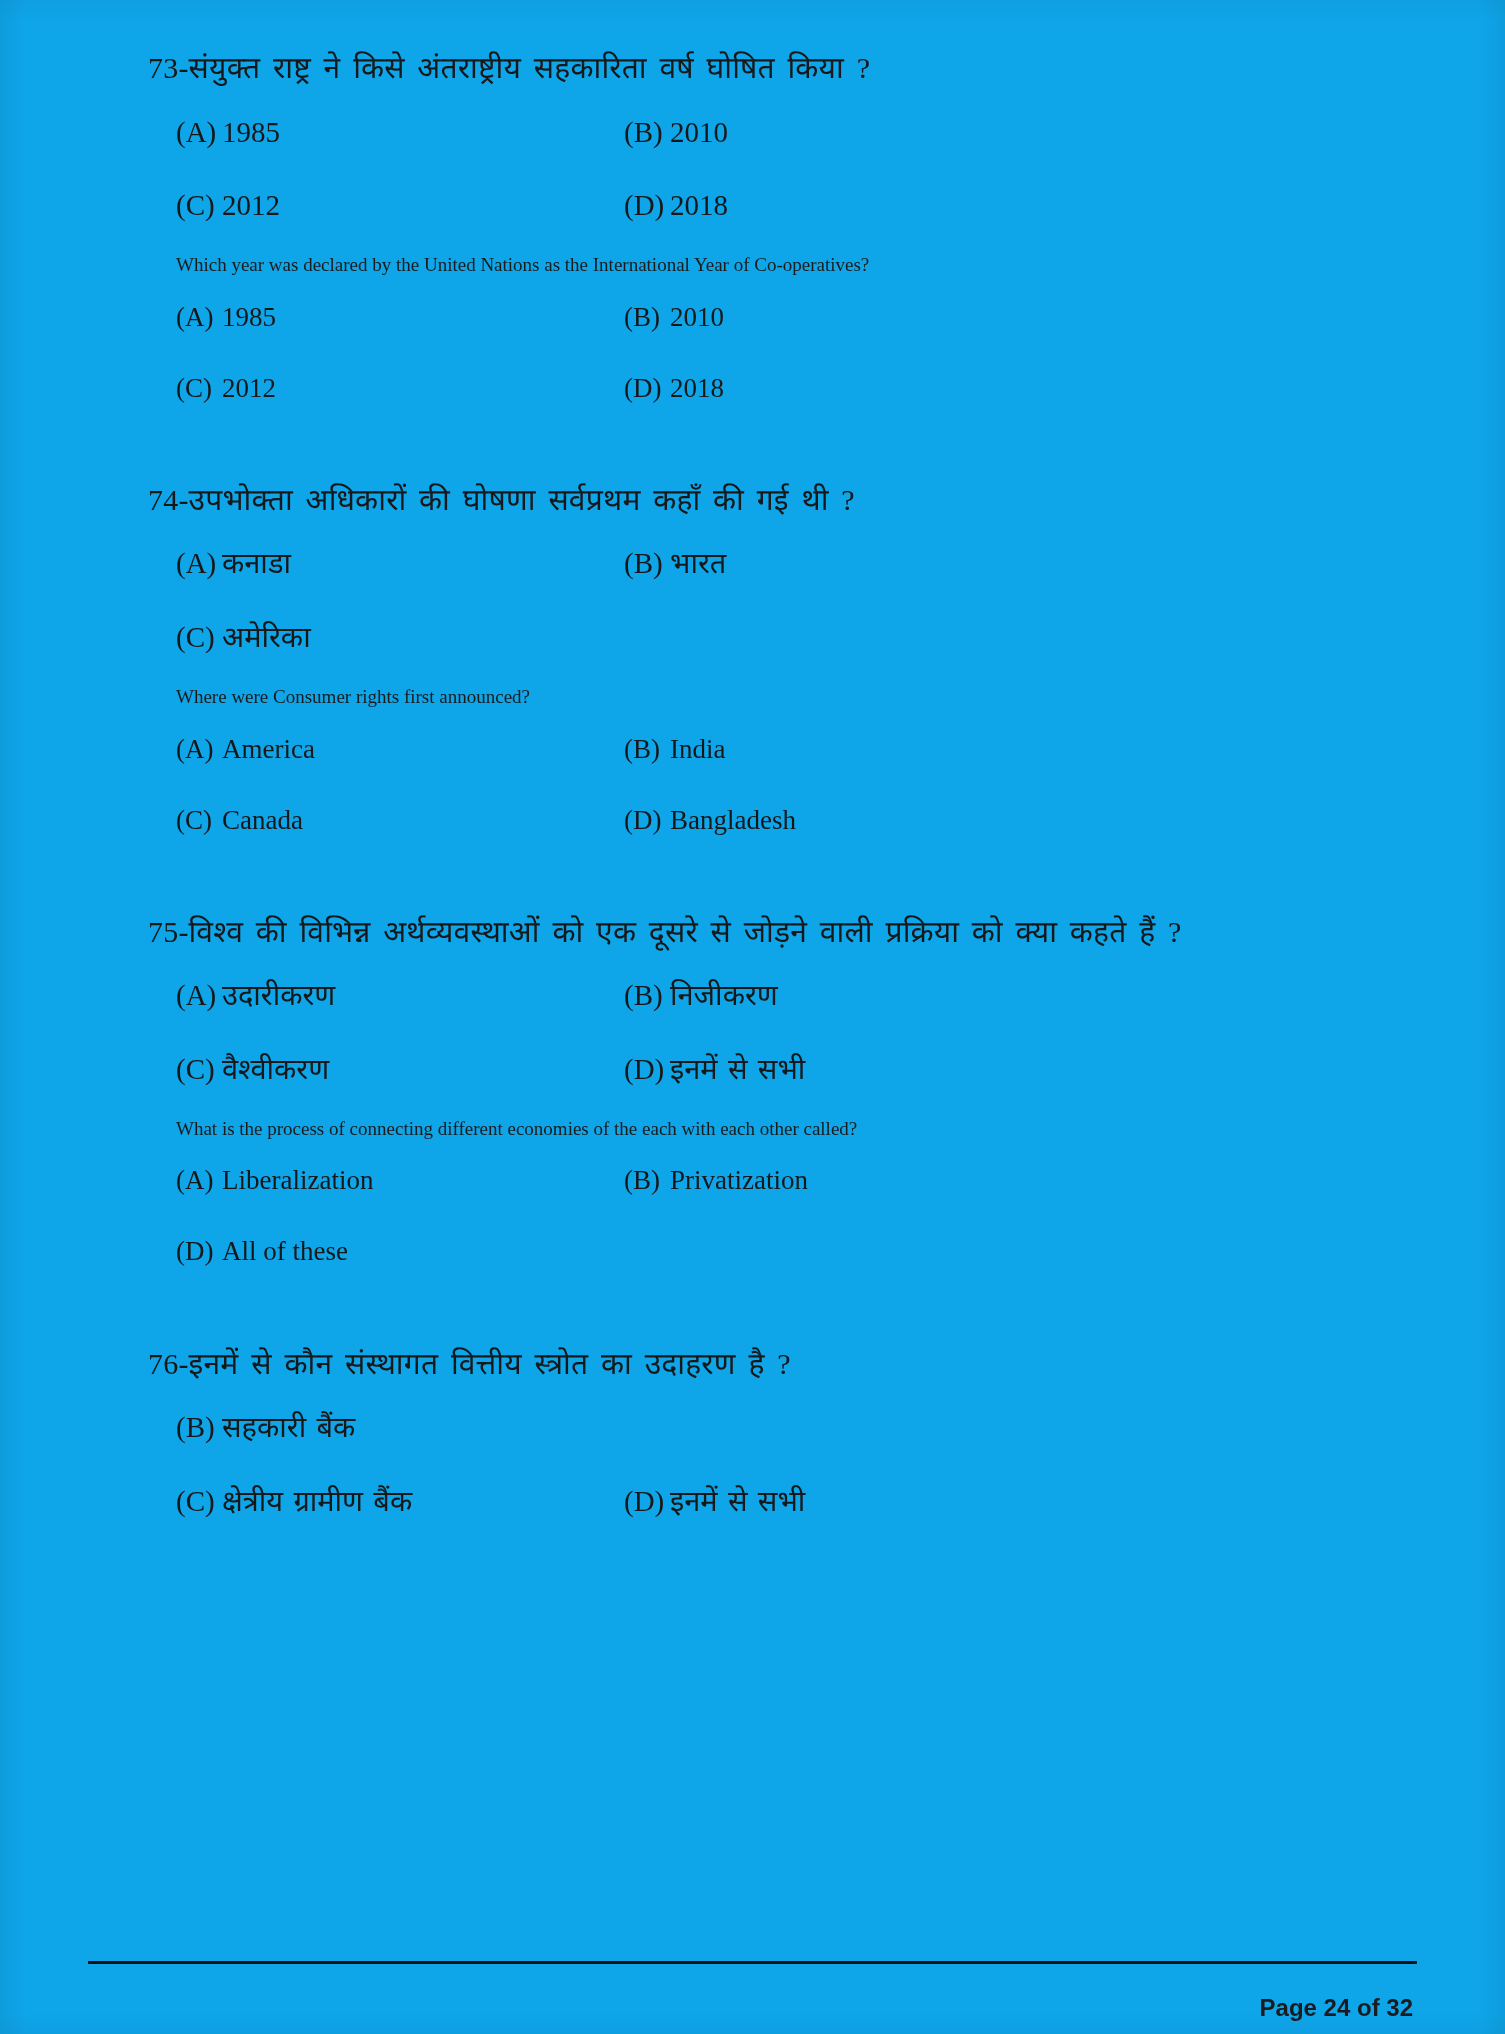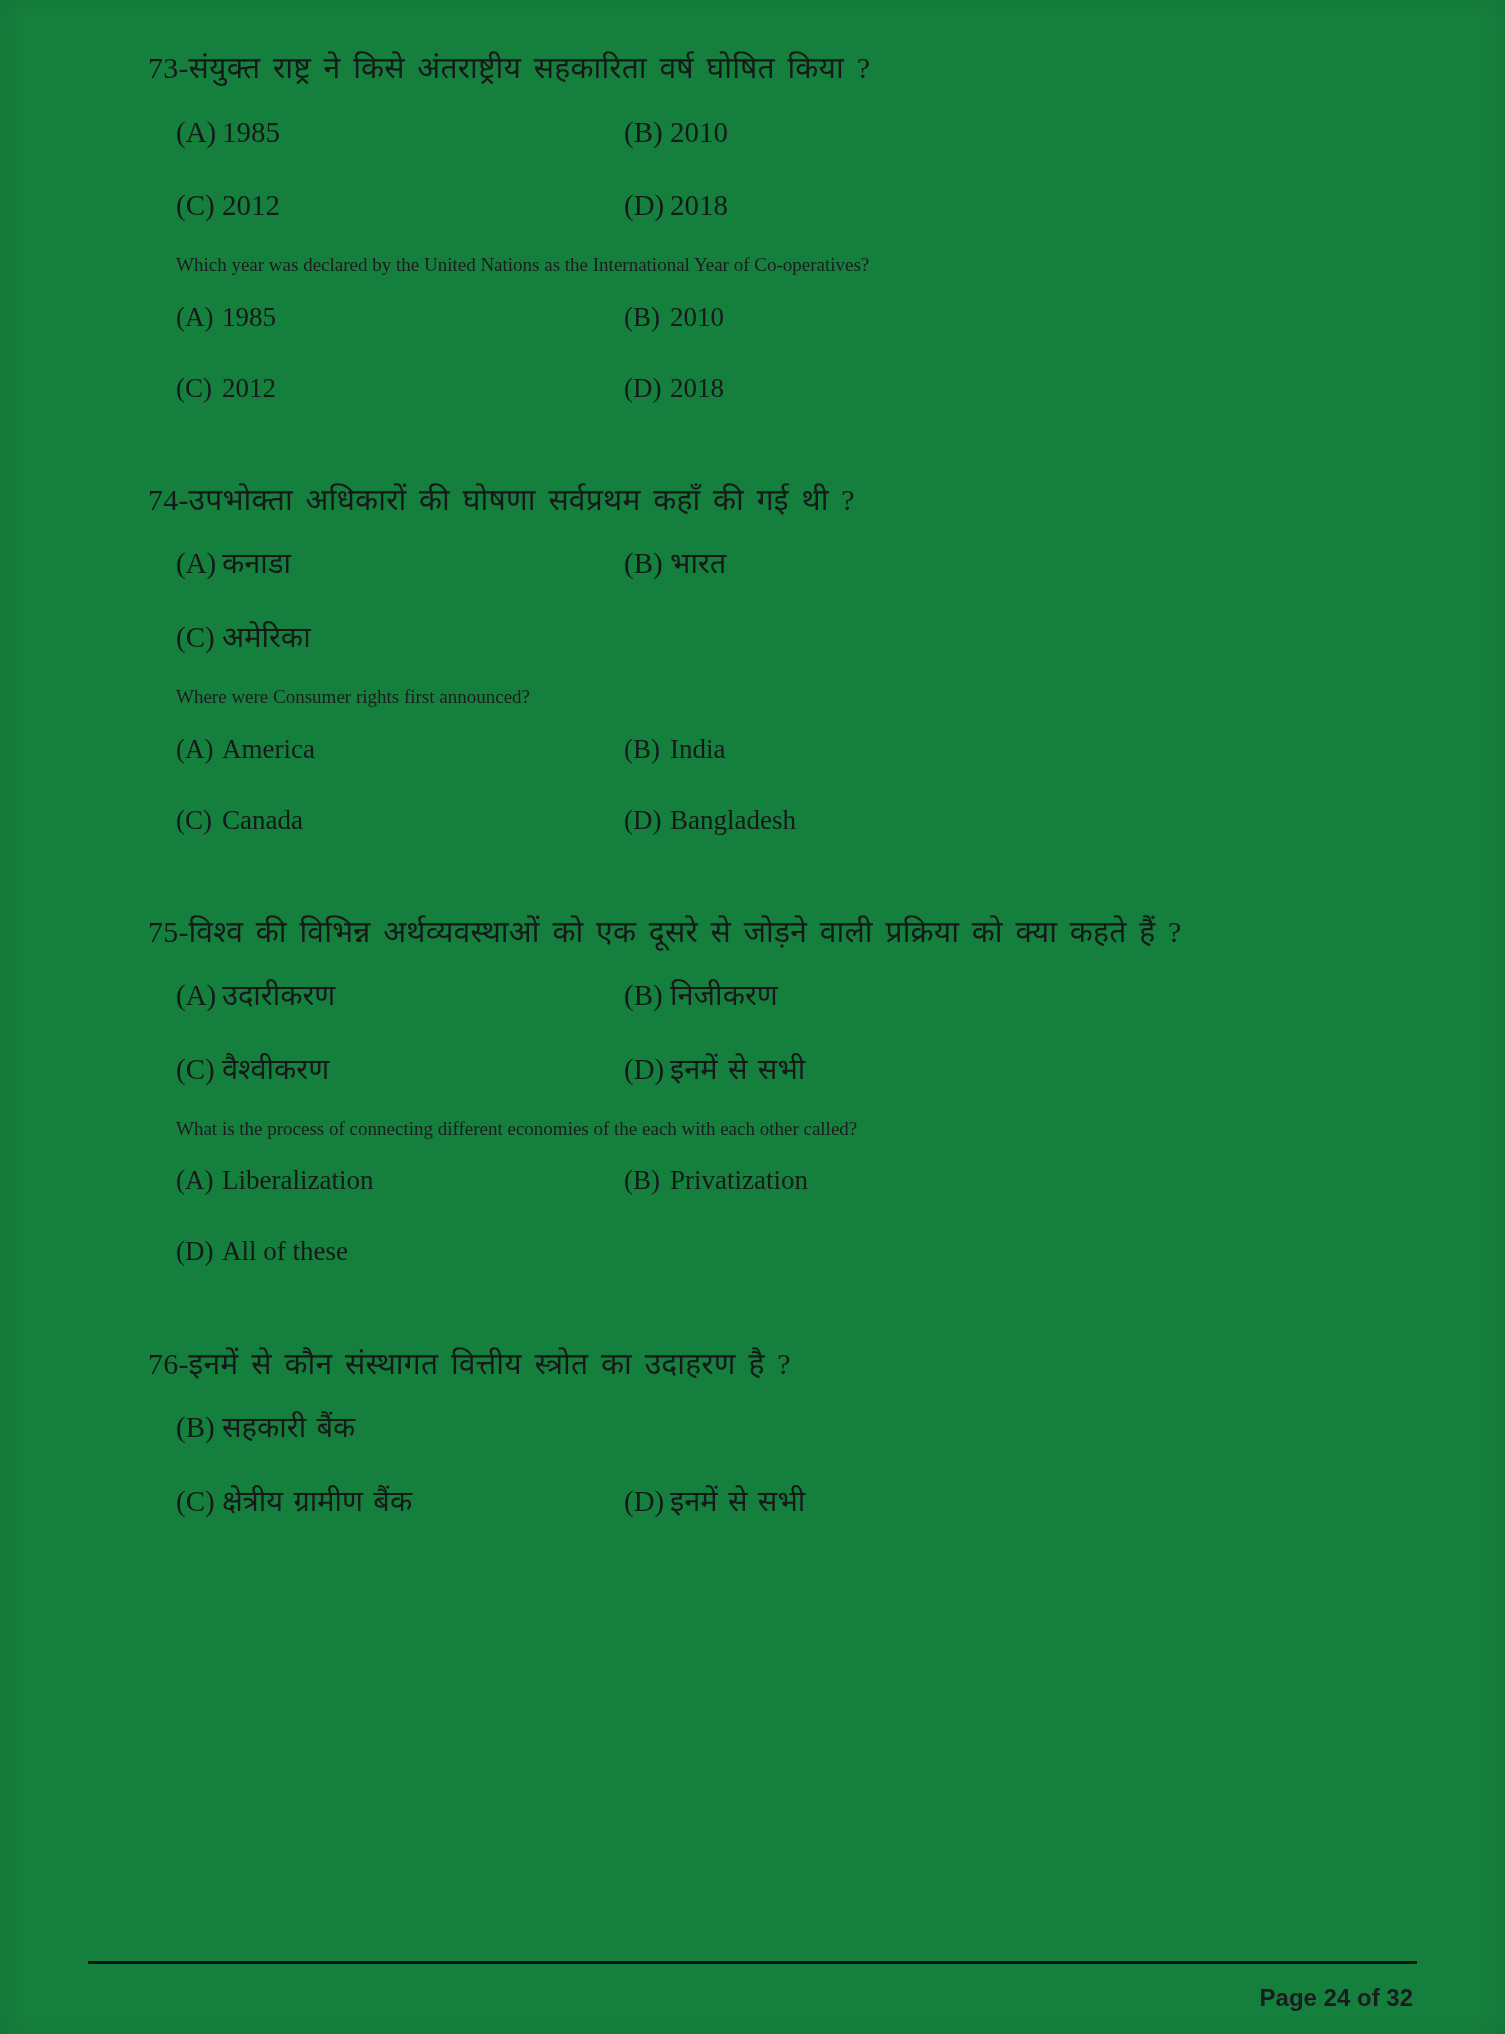--- a/index.html
+++ b/index.html
@@ -4,21 +4,21 @@
 <style>
   html, body {
     margin: 0;
     padding: 0;
     background: #8a8a8a;
   }
   .page {
     position: relative;
     width: 1505px;
     height: 2034px;
-    background: #15803d;
+    background: #0ea5e9;
     margin: 0 auto;
     overflow: hidden;
     box-sizing: border-box;
   }
   
   .page::before {
     content: "";
     position: absolute;
     inset: 0;
     pointer-events: none;
@@ -96,21 +96,21 @@
     position: absolute;
     left: 88px;
     right: 88px;
     bottom: 70px;
     height: 3px;
     background: #111316;
   }
   .footer-text {
     position: absolute;
     right: 92px;
-    bottom: 22px;
+    bottom: 12px;
     font-family: "Liberation Sans", "DejaVu Sans", sans-serif;
     font-size: 24px;
     color: #1a1c1f;
   }
 </style>
 </head>
 <body>
 
 <div class="page">
   <div class="content">

